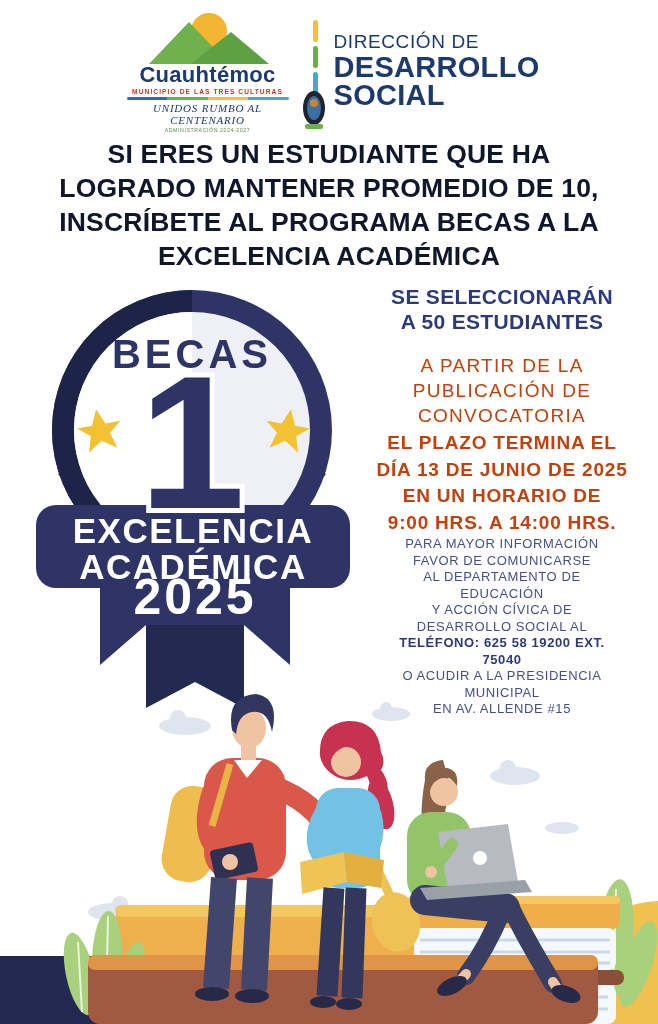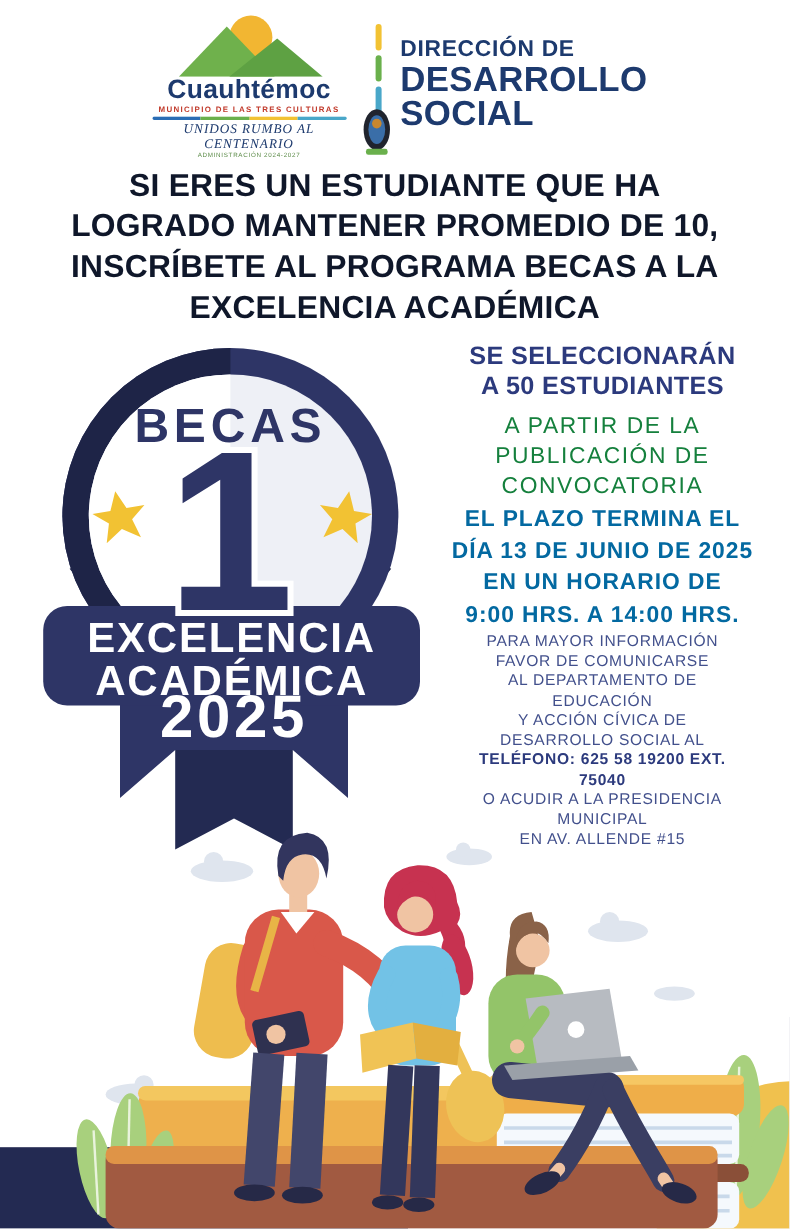--- a/index.html
+++ b/index.html
@@ -15,32 +15,32 @@
   .logo-name{color:#1d3a6e;font-weight:800;font-size:22px;line-height:22px;letter-spacing:.3px;}
   .logo-tagline{color:#c13a2b;font-weight:700;font-size:6.6px;letter-spacing:1.1px;margin-top:2px;}
   .logo-stripe{display:flex;height:2.5px;margin:2px 8px 2px 8px;border-radius:2px;overflow:hidden;}
   .logo-stripe span{flex:1;}
   .logo-motto{color:#1d3a6e;font-family:"Liberation Serif","DejaVu Serif",serif;font-size:11px;letter-spacing:.8px;font-style:italic;}
   .logo-admin{color:#5a8a46;font-size:5.2px;letter-spacing:.6px;margin-top:1px;}
   .crest{position:absolute;right:-30px;bottom:2px;}
   .separator{display:flex;flex-direction:column;gap:4px;}
   .separator span{width:5px;height:22px;border-radius:3px;}
   .dept{text-align:left;color:#1d3a6e;}
-  .dept-l1{font-size:19px;font-weight:700;letter-spacing:.6px;}
+  .dept-l1{font-size:19px;font-weight:400;letter-spacing:.6px;}
   .dept-l2,.dept-l3{font-size:29px;font-weight:800;line-height:28px;letter-spacing:.3px;}
   
   .headline{position:absolute;top:137px;left:0;width:100%;text-align:center;
     color:#0f172a;font-weight:800;font-size:26.5px;line-height:34px;letter-spacing:.2px;}
   
   .badge-wrap{position:absolute;left:20px;top:278px;width:350px;height:452px;z-index:1;}
   
   .right-col{position:absolute;left:352px;top:284px;width:300px;text-align:center;z-index:1;}
   .sel{color:#2c3a7d;font-weight:700;font-size:21px;line-height:25px;letter-spacing:.3px;}
-  .intro{margin-top:9px;color:#15803d;font-size:19px;line-height:25px;letter-spacing:1.3px;text-align:center;}
-  .deadline{margin-top:2px;color:#0369a1;font-weight:700;font-size:19px;line-height:26.5px;letter-spacing:.8px;}
+  .intro{margin-top:19px;color:#c2410c;font-size:19px;line-height:25px;letter-spacing:1.3px;text-align:center;}
+  .deadline{margin-top:2px;color:#c2410c;font-weight:700;font-size:19px;line-height:26.5px;letter-spacing:.8px;}
   .info{color:#42508c;font-size:13px;line-height:16.5px;letter-spacing:.6px;}
   .info .bold{color:#2c3a7d;font-weight:700;}
   
   .illus{position:absolute;left:0;bottom:0;width:658px;height:360px;z-index:2;}
 </style>
 </head>
 <body>
 
 <div class="poster">
 

